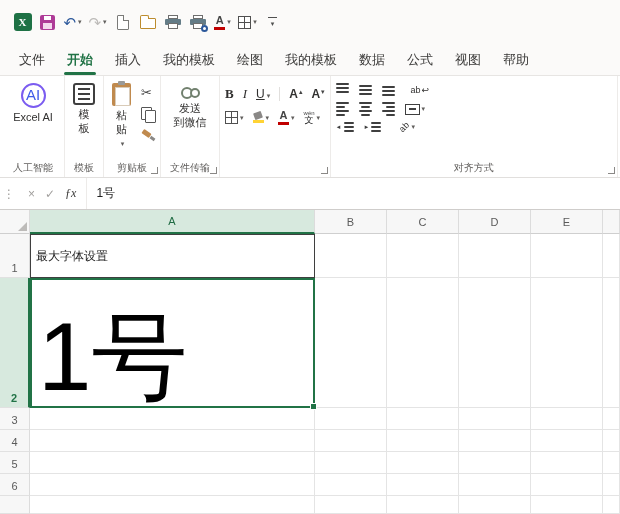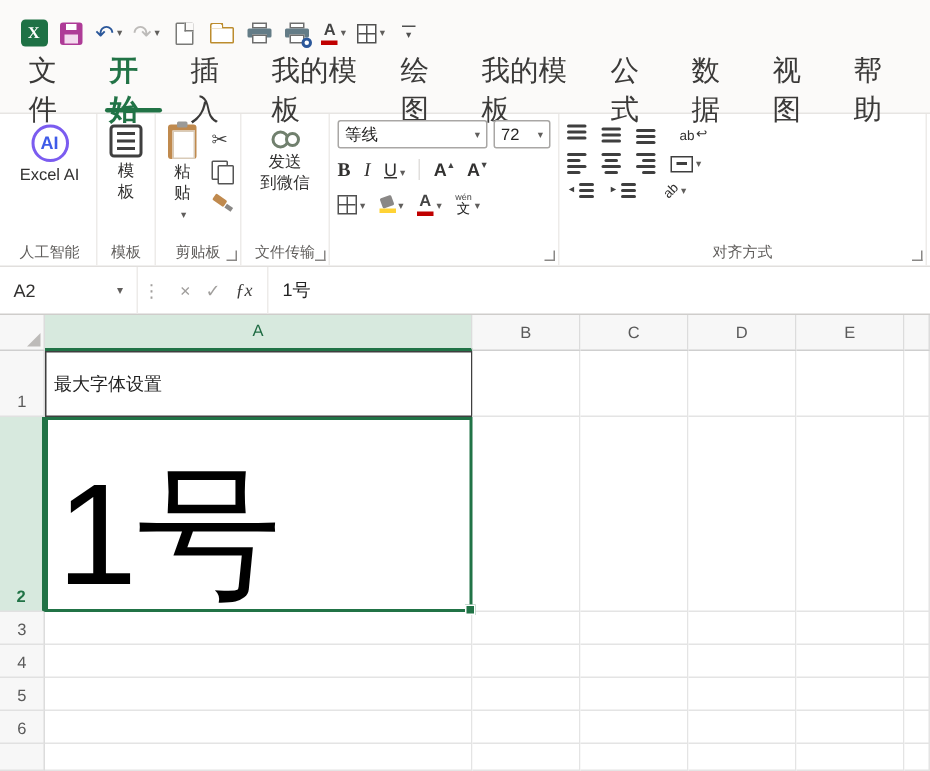--- a/index.html
+++ b/index.html
@@ -35,37 +35,37 @@
 .bgrid{position:relative;width:13px;height:13px;border:1px solid #505050;background:#fff}
 .bgrid::before{content:"";position:absolute;left:5px;top:0;bottom:0;width:1px;background:#505050}
 .bgrid::after{content:"";position:absolute;top:5px;left:0;right:0;height:1px;background:#505050}
 .more-ic{display:flex;flex-direction:column;align-items:center}
 .more-ic .line{width:9px;height:1px;background:#505050;margin-bottom:2px}
 .more-ic .ch{font-size:7px;color:#505050;line-height:1}
 .title-text{margin-left:20px;font-size:13px;color:#252423}
 
 
 .tabs{height:32px;display:flex;align-items:stretch;padding:0 8px;background:#fbfaf9;border-bottom:1px solid #e7e5e3}
-.tab{display:flex;align-items:center;padding:0 11px;font-size:19px;color:#3b3a39;position:relative}
+.tab{display:flex;align-items:center;padding:0 11px;font-size:13px;color:#3b3a39;position:relative}
 .tab.active{color:#217346;font-weight:700}
 .tab.active::after{content:"";position:absolute;left:8px;right:8px;bottom:0;height:3px;background:#217346;border-radius:2px}
 
 
 .ribbon{height:102px;display:flex;align-items:stretch;background:#fff;border-bottom:1px solid #e1dfdd;padding:0 2px}
 .rgroup{position:relative;display:flex;align-items:flex-start;padding:4px 5px 16px;border-right:1px solid #edebe9}
 .glabel{position:absolute;left:0;right:0;bottom:2px;text-align:center;font-size:10px;color:#605e5c;white-space:nowrap}
 .launcher{position:absolute;right:2px;bottom:3px;width:8px;height:8px}
 .launcher::before{content:"";position:absolute;left:1px;top:1px;width:6px;height:6px;
   border-right:1px solid #8a8886;border-bottom:1px solid #8a8886}
 .bigbtn{display:flex;flex-direction:column;align-items:center;gap:3px;padding:3px 3px;border-radius:3px;
   font-size:11px;line-height:1.25;color:#323130;text-align:center}
 .btxt{width:46px}
 .vtxt{width:13px}
 .pre{white-space:pre-line;width:42px}
-.ai-ic{width:25px;height:25px;border-radius:50%;border:2px solid #7b5cf0;color:#3f5be8;font-weight:700;font-size:12px;
+.ai-ic{width:25px;height:25px;border-radius:50%;border:2px solid #7b5cf0;color:#3f5be8;font-weight:400;font-size:15px;
   display:flex;align-items:center;justify-content:center}
 .tpl-ic{width:22px;height:22px;border:2px solid #3f3f3f;border-radius:3px;display:flex;flex-direction:column;
   justify-content:space-evenly;padding:0 3px}
 .tpl-ic i{display:block;height:2px;background:#3f3f3f}
 .paste-ic{position:relative;width:19px;height:23px;background:#c08a4e;border-radius:2px}
 .paste-ic::before{content:"";position:absolute;left:3px;top:4px;width:13px;height:17px;background:#fff;border:1px solid #d9cbb8}
 .paste-ic::after{content:"";position:absolute;left:6px;top:-2px;width:7px;height:4px;background:#9a9a98;border-radius:1px}
 .clipcol{display:flex;flex-direction:column;gap:6px;margin-left:7px;padding-top:5px}
 .sbtn{display:flex;align-items:center;gap:3px;height:15px}
 .scissors{font-size:13px;color:#444;line-height:1}
@@ -211,22 +211,22 @@
   </div>
 </div>
 
 <div class="tabs">
   <div class="tab">文件</div>
   <div class="tab active">开始</div>
   <div class="tab">插入</div>
   <div class="tab">我的模板</div>
   <div class="tab">绘图</div>
   <div class="tab">我的模板</div>
+  <div class="tab">数据</div>
   <div class="tab">公式</div>
-  <div class="tab">数据</div>
   <div class="tab">视图</div>
   <div class="tab">帮助</div>
 </div>
 
 <div class="ribbon">
 
   <div class="rgroup">
     <div class="bigbtn">
       <span class="ai-ic">AI</span>
       <span class="btxt">Excel AI</span>
@@ -275,30 +275,20 @@
         </span>
       <span class="pre">发送
 到微信</span>
     </div>
     <div class="glabel">文件传输</div>
     <span class="launcher"></span>
   </div>
 
   <div class="rgroup">
     <div class="fontg">
-      <div class="combo-row">
-        <div class="combo combo-font">
-          <span>等线</span>
-          <span class="drop">▾</span>
-        </div>
-        <div class="combo combo-size">
-          <span>72</span>
-          <span class="drop">▾</span>
-        </div>
-      </div>
       <div class="ctrl-row">
         <span class="bi">B</span>
         <span class="ii">I</span>
         <span><span class="ui">U</span><span class="drop">▾</span></span>
         <span class="sep-v"></span>
         <span class="afont">
             <span class="A">A</span>
             <span class="c">▴</span>
           </span>
         <span class="afont">
@@ -409,24 +399,20 @@
           </span>
       </div>
     </div>
     <div class="glabel">对齐方式</div>
     <span class="launcher"></span>
   </div>
 
 </div>
 
 <div class="fbar">
-  <div class="namebox">
-    <span>A2</span>
-    <span class="nb-drop">▾</span>
-  </div>
   <div class="fb-grip">⋮</div>
   <div class="fb-btns">
     <span class="fb-x">×</span>
     <span class="fb-ck">✓</span>
     <span class="fb-fx">ƒx</span>
   </div>
   <div class="fb-input">1号</div>
 </div>
 
 <div class="sheet">

